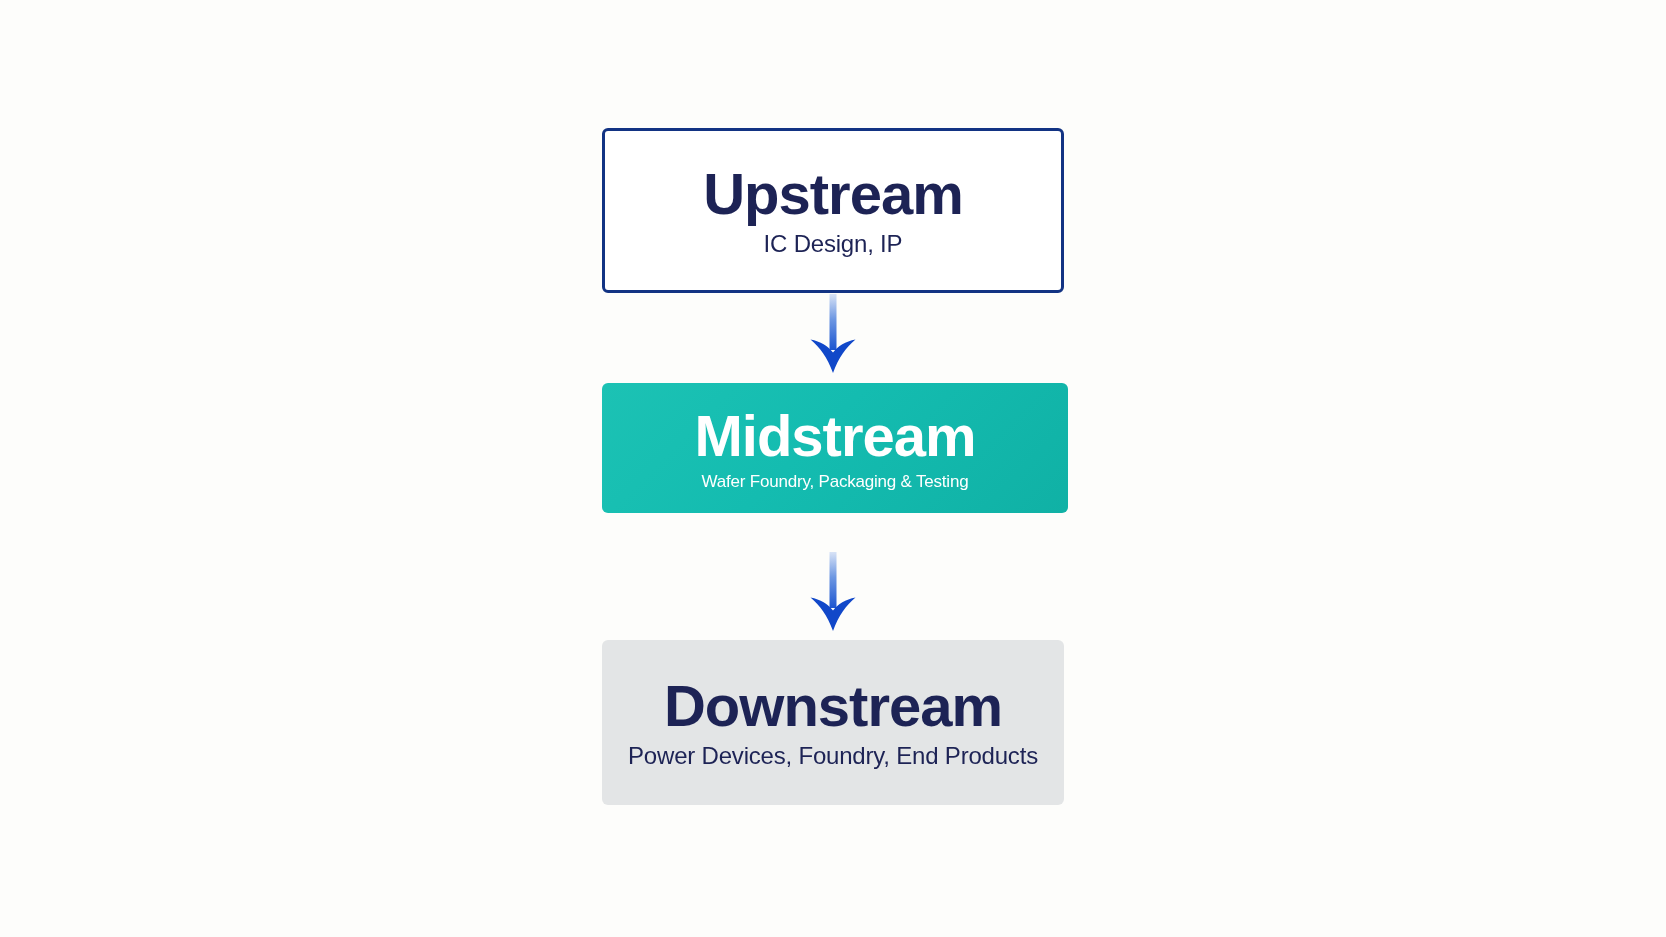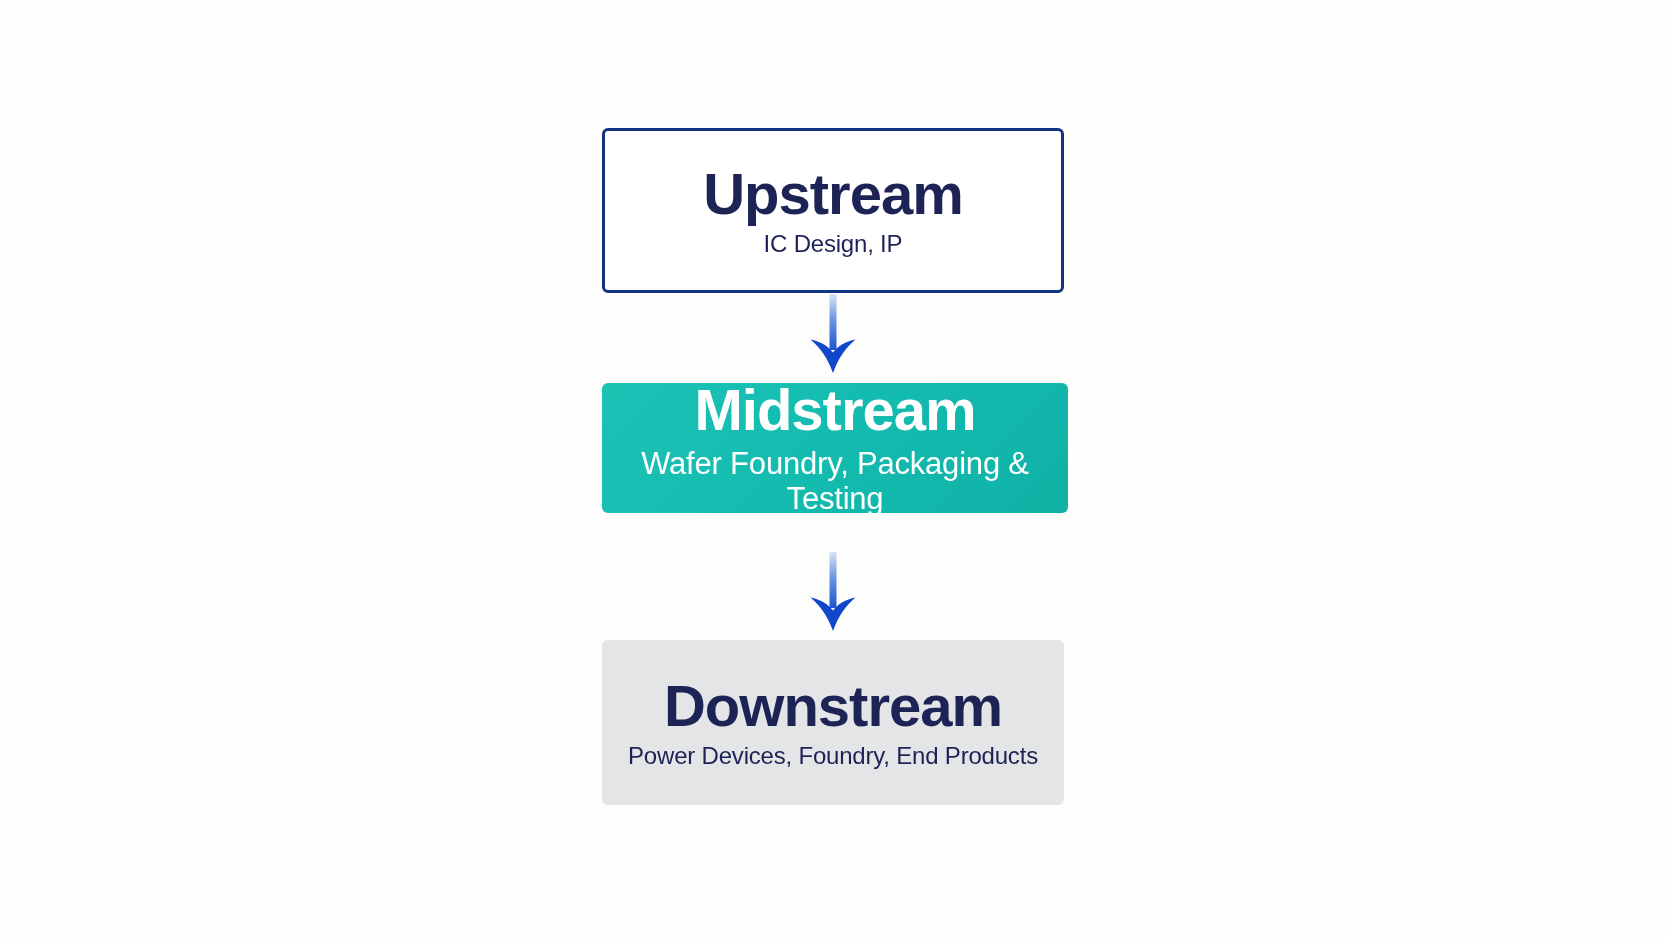--- a/index.html
+++ b/index.html
@@ -47,21 +47,21 @@
     border: 3px solid #123383;
     color: #1d2355;
   }
   .node-midstream {
     top: 383px;
     width: 466px;
     height: 130px;
     background: linear-gradient(135deg, #1cc2b4 0%, #14bcb0 45%, #10b1a5 100%);
     color: #ffffff;
   }
-  .node-midstream .subtitle { font-size: 31px; }
+  .node-midstream .subtitle { font-size: 17px; }
   .node-downstream {
     top: 640px;
     background: #e3e5e6;
     color: #1d2355;
   }
   .arrow {
     position: absolute;
     left: 809px;
     width: 48px;
     height: 80px;

